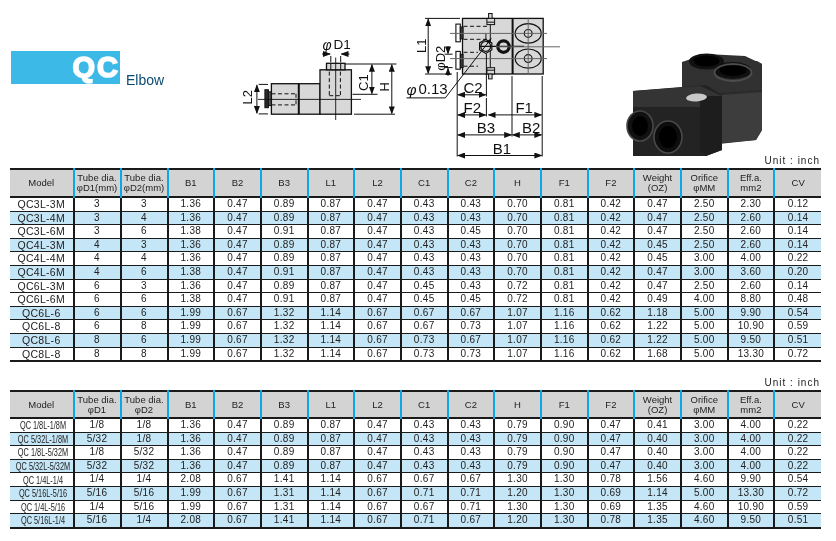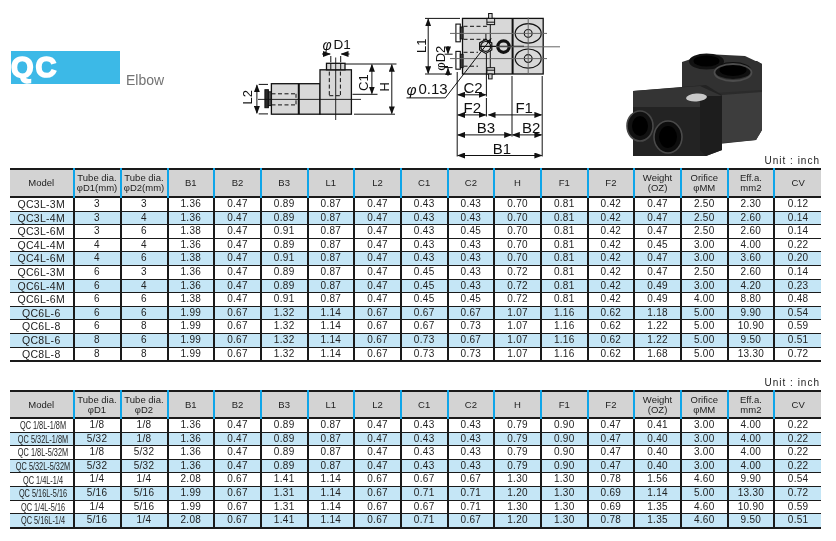--- a/index.html
+++ b/index.html
@@ -12,23 +12,23 @@
   td:first-child,th:first-child{border-left:none;}
   tr.b td{background:#c5e6f6;}
   .t2m{font-size:10.5px;letter-spacing:0;}
   .t2m{overflow:visible;position:relative;}
   .t2m span{position:absolute;left:53%;top:50%;transform:translate(-50%,-50%) scaleX(0.7);white-space:nowrap;}
   td.m1{font-size:10.5px;}
 </style>
 </head>
 <body>
 
-<div style="position:absolute;left:11px;top:51px;width:109px;height:33px;background:#3cb9e7;color:#fff;font-weight:bold;font-size:29px;text-align:left;line-height:32px;letter-spacing:2px;-webkit-text-stroke:1.6px #fff;">QC</div>
-
-<div style="position:absolute;left:126px;top:72px;font-size:14px;color:#737373;">Elbow</div>
+<div style="position:absolute;left:11px;top:51px;width:109px;height:33px;background:#3cb9e7;color:#fff;font-weight:bold;font-size:29px;text-align:right;line-height:32px;letter-spacing:2px;-webkit-text-stroke:1.6px #fff;">QC</div>
+
+<div style="position:absolute;left:126px;top:72px;font-size:14px;color:#0c4a6e;">Elbow</div>
 
 <svg width="836" height="168" viewBox="0 0 836 168" style="position:absolute;left:0;top:0;">
   <defs>
     <marker id="ar" markerWidth="8" markerHeight="6" refX="7" refY="3" orient="auto" markerUnits="userSpaceOnUse">
       <path d="M0,0 L8,3 L0,6 z" fill="#111"></path>
     </marker>
     <marker id="as" markerWidth="8" markerHeight="6" refX="1" refY="3" orient="auto" markerUnits="userSpaceOnUse">
       <path d="M8,0 L0,3 L8,6 z" fill="#111"></path>
     </marker>
     <marker id="al" markerWidth="6" markerHeight="4.4" refX="5.5" refY="2.2" orient="auto" markerUnits="userSpaceOnUse">
@@ -301,20 +301,39 @@
         <td>0.45</td>
         <td>0.70</td>
         <td>0.81</td>
         <td>0.42</td>
         <td>0.47</td>
         <td>2.50</td>
         <td>2.60</td>
         <td>0.14</td>
       </tr>
 
+  <tr class="b">
+        <td class="m1">QC4L-3M</td>
+        <td>4</td>
+        <td>3</td>
+        <td>1.36</td>
+        <td>0.47</td>
+        <td>0.89</td>
+        <td>0.87</td>
+        <td>0.47</td>
+        <td>0.43</td>
+        <td>0.43</td>
+        <td>0.70</td>
+        <td>0.81</td>
+        <td>0.42</td>
+        <td>0.45</td>
+        <td>2.50</td>
+        <td>2.60</td>
+        <td>0.14</td>
+      </tr>
 
   <tr>
         <td class="m1">QC4L-4M</td>
         <td>4</td>
         <td>4</td>
         <td>1.36</td>
         <td>0.47</td>
         <td>0.89</td>
         <td>0.87</td>
         <td>0.47</td>
@@ -362,39 +381,20 @@
         <td>0.43</td>
         <td>0.72</td>
         <td>0.81</td>
         <td>0.42</td>
         <td>0.47</td>
         <td>2.50</td>
         <td>2.60</td>
         <td>0.14</td>
       </tr>
 
-  <tr class="b">
-        <td class="m1">QC6L-4M</td>
-        <td>6</td>
-        <td>4</td>
-        <td>1.36</td>
-        <td>0.47</td>
-        <td>0.89</td>
-        <td>0.87</td>
-        <td>0.47</td>
-        <td>0.45</td>
-        <td>0.43</td>
-        <td>0.72</td>
-        <td>0.81</td>
-        <td>0.42</td>
-        <td>0.49</td>
-        <td>3.00</td>
-        <td>4.20</td>
-        <td>0.23</td>
-      </tr>
 
   <tr>
         <td class="m1">QC6L-6M</td>
         <td>6</td>
         <td>6</td>
         <td>1.38</td>
         <td>0.47</td>
         <td>0.91</td>
         <td>0.87</td>
         <td>0.47</td>

